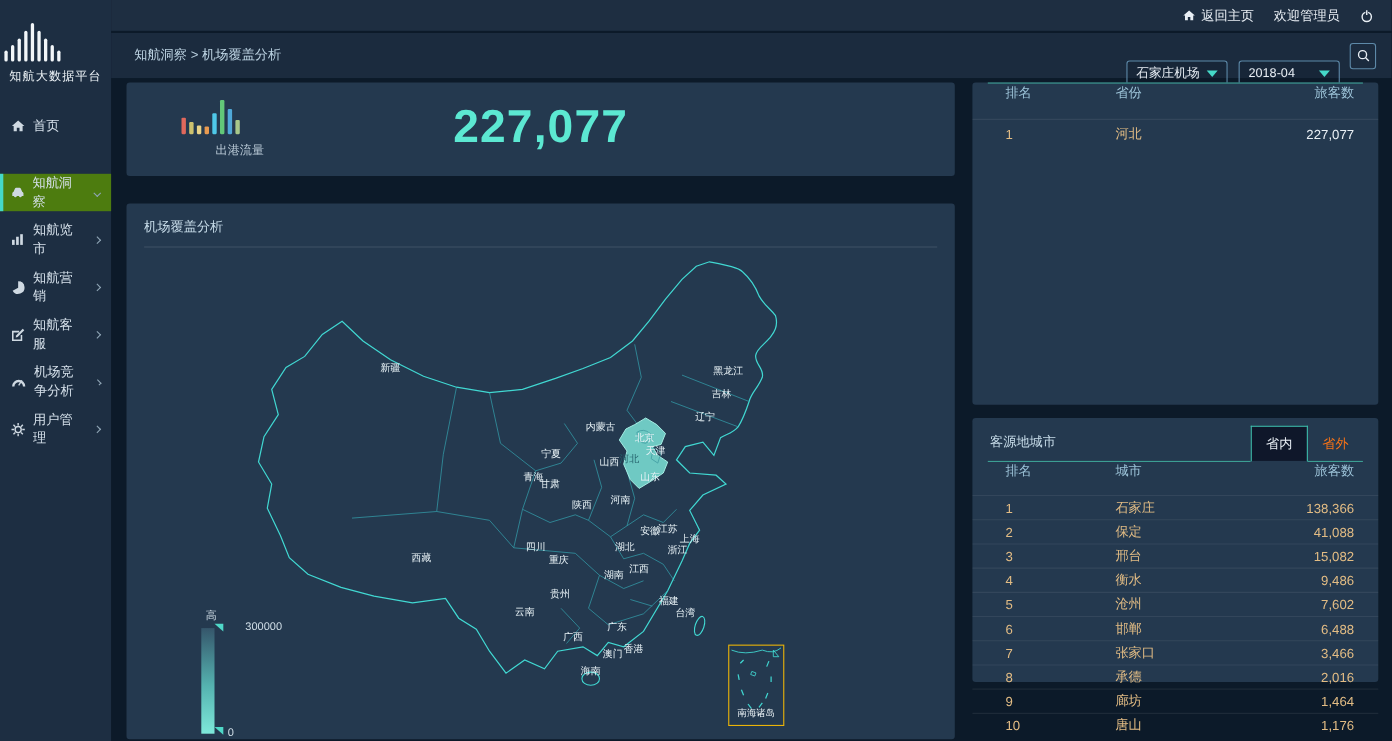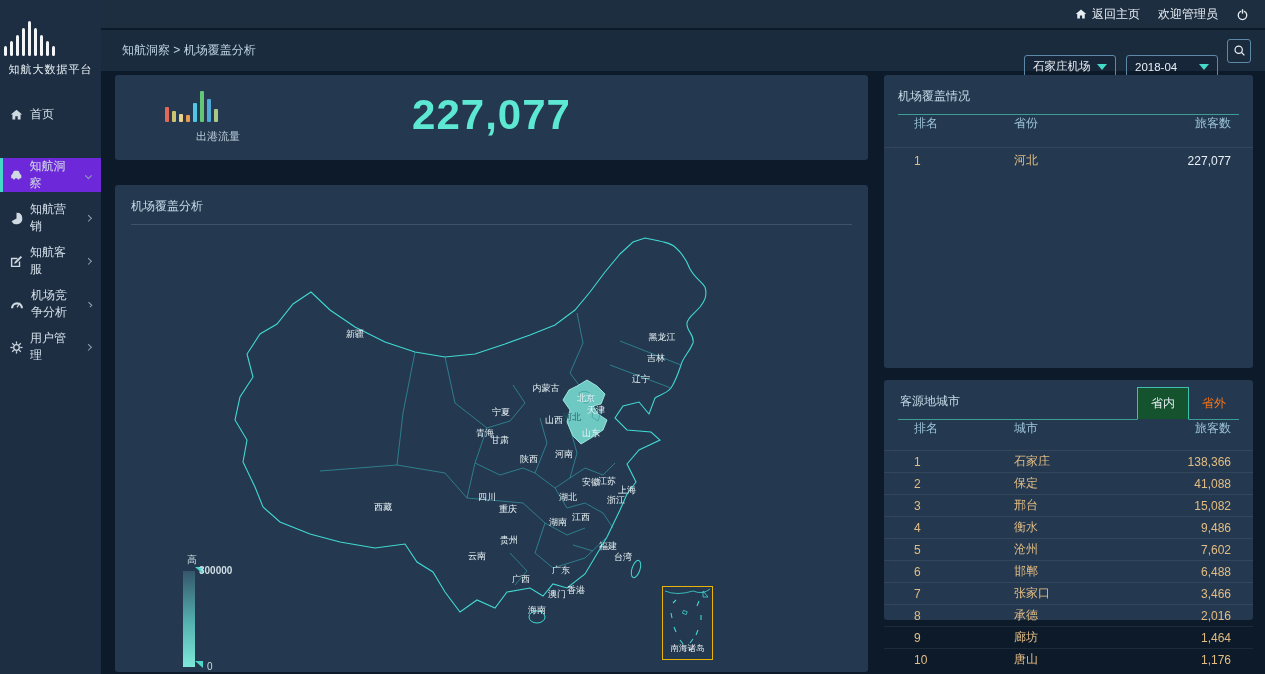--- a/index.html
+++ b/index.html
@@ -6,21 +6,21 @@
   html,body { width:1265px; height:674px; overflow:hidden; background:#0c1a29;
     font-family:"Liberation Sans", sans-serif; color:#dce6ee; }
 
   
   .sidebar { position:absolute; left:0; top:0; width:101px; height:674px;
     background:#1d2e42; z-index:5; }
   .logo { padding:18px 0 6px 0; text-align:center; }
   .logo-text { font-size:11px; color:#eef4f8; letter-spacing:1px; margin-top:4px; }
   .menu-item { display:flex; align-items:center; gap:7px; height:34px; padding:0 10px;
     font-size:12px; color:#d5e0ea; cursor:pointer; margin-top:14px; }
-  .menu-item.active { background:#6d28d9; border-left:3px solid #45d9c8; padding-left:7px;margin-top:27px; }
+  .menu-item.active { background:#4d7c0f; border-left:3px solid #45d9c8; padding-left:7px;margin-top:27px; }
   .menu-item .grow { flex:1; }
   .submenu { margin-top:4px; }
   .submenu-item { height:25px; line-height:25px; padding-left:22px; font-size:10.5px;
     color:#a9bdcc; cursor:pointer; white-space:nowrap; }
   .submenu-item.active { color:#4fd8c8; }
   .submenu-item .chev { margin-left:14px; }
   .group-item { display:flex; align-items:center; gap:7px; height:34px; padding:0 10px;
     font-size:12px; color:#d5e0ea; cursor:pointer; margin-top:9px; }
   .chev { display:inline-block; width:5px; height:5px;
     border-right:1.5px solid #8fa5b5; border-bottom:1.5px solid #8fa5b5; }
@@ -68,34 +68,34 @@
   .c-name { flex:1; padding-left:30px; }
   .c-val  { width:130px; text-align:right; padding-right:22px; }
   .orange { color:#e2bc84; }
   .white-val { color:#e9eff4; }
 
   .title-row { display:flex; align-items:flex-end; border-bottom:1px solid #3c9e93;
     margin:0 14px; }
   .title-row .t { font-size:12px; color:#c6dbe8; padding:13px 2px 9px 2px; flex:1; }
   .tab { font-size:12px; padding:7px 13px; cursor:pointer; }
   .tab.active { border:1px solid #3fbfae; border-bottom:1px solid #24394f;
-    margin-bottom:-1px; color:#e8eef4; background:#14532d; }
+    margin-bottom:-1px; color:#e8eef4; background:#0f172a; }
   .tab.inactive { color:#f97316; }
 
   
   .map-area { position:absolute; left:0; top:28px; right:0; bottom:0; cursor:pointer; }
   .map-svg { position:absolute; left:0; top:0; }
   .map-label { font-size:9px; fill:#e9f3f7; }
   .map-label.dark { fill:#24616b; }
   .legend { position:absolute; left:68px; top:336px; width:90px; font-size:10px; color:#cfdde6; }
   .legend-bar { position:absolute; left:0px; top:22px; width:12px; height:96px;
     background:linear-gradient(180deg,#35566b 0%, #55b3b0 55%, #7ee8da 100%); }
   .legend-high { position:absolute; left:4px; top:4px; }
   .legend-low  { position:absolute; left:4px; top:124px; }
-  .legend-max  { position:absolute; left:16px; top:16px;font-weight:bold; }
+  .legend-max  { position:absolute; left:40px; top:16px; }
   .legend-min  { position:absolute; left:24px; top:112px; }
   .legend-tri  { position:absolute; width:0; height:0;
     border-top:7px solid #4fd8c8; border-left:8px solid transparent; }
   .inset { position:absolute; left:547px; top:373px; width:51px; height:74px;
     border:1px solid #eab308; }
   .inset-label { position:absolute; bottom:4px; width:100%; text-align:center;
     font-size:8.5px; color:#eef5f8; }
   svg { display:block; }
 </style>
 </head>
@@ -129,20 +129,34 @@
   <div class="menu-item active">
     <svg width="14" height="12" viewBox="0 0 16 14">
       <path d="M3 6 L4.5 2.5 Q5 1.5 6 1.5 H10 Q11 1.5 11.5 2.5 L13 6 Q14.5 6.5 14.5 8 V11 H12.5 A1.6 1.6 0 0 1 9.3 11 H6.7 A1.6 1.6 0 0 1 3.5 11 H1.5 V8 Q1.5 6.5 3 6 Z" fill="#cfd9e2"></path>
     </svg>
     <span>知航洞察</span>
     <span class="grow"></span>
     <span class="chev down"></span>
   </div>
 
   <div id="groups">
+      <div class="group-item">
+        <span style="display: inline-flex;">
+          <svg width="13" height="12" viewBox="0 0 14 12">
+            <g fill="#cfd9e2">
+              <rect x="1" y="6" width="2.6" height="5"></rect>
+              <rect x="5" y="3" width="2.6" height="8"></rect>
+              <rect x="9" y="0.5" width="2.6" height="10.5"></rect>
+            </g>
+          </svg>
+        </span>
+        <span>知航览市</span>
+        <span class="grow"></span>
+        <span class="chev right"></span>
+      </div>
       <div class="group-item">
         <span style="display: inline-flex;">
           <svg width="13" height="13" viewBox="0 0 14 14">
             <path d="M7 7 V0.8 A6.2 6.2 0 1 1 1.6 10 Z" fill="#cfd9e2"></path>
             <path d="M8.6 5.4 V0.9 A6 6 0 0 1 13 5.4 Z" fill="#cfd9e2"></path>
           </svg>
         </span>
         <span>知航营销</span>
         <span class="grow"></span>
         <span class="chev right"></span>
@@ -345,21 +359,20 @@
           <line x1="27" y1="56" x2="30" y2="52"></line>
         </g>
         <rect x="20" y="24" width="4" height="3" fill="none" stroke="#41d8d2" stroke-width="0.7" transform="rotate(20 22 25)"></rect>
       </svg>
       <div class="inset-label">南海诸岛</div>
     </div>
   </div>
 </div>
 
 <div class="panel cov-panel">
-  <div class="panel-title" style="padding-left:14px;">机场覆盖情况</div>
   <hr class="teal-rule">
   <div class="thead">
     <span class="c-rank">排名</span>
     <span class="c-name">省份</span>
     <span class="c-val">旅客数</span>
   </div>
   <div id="cov-rows">
       <div class="trow" style="height: 26px;">
         <span class="c-rank orange">1</span>
         <span class="c-name orange">河北</span>

